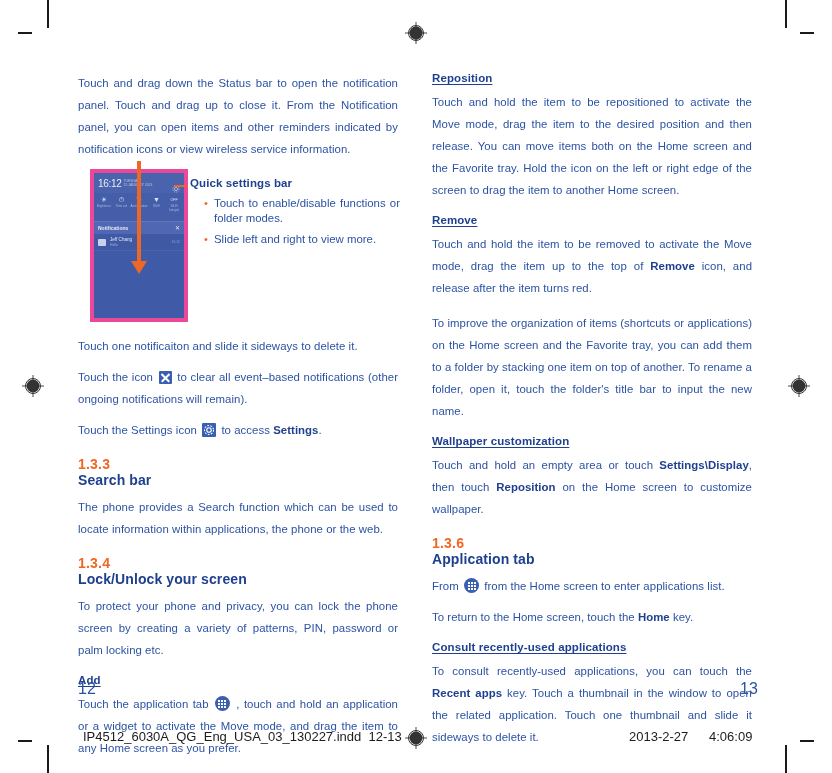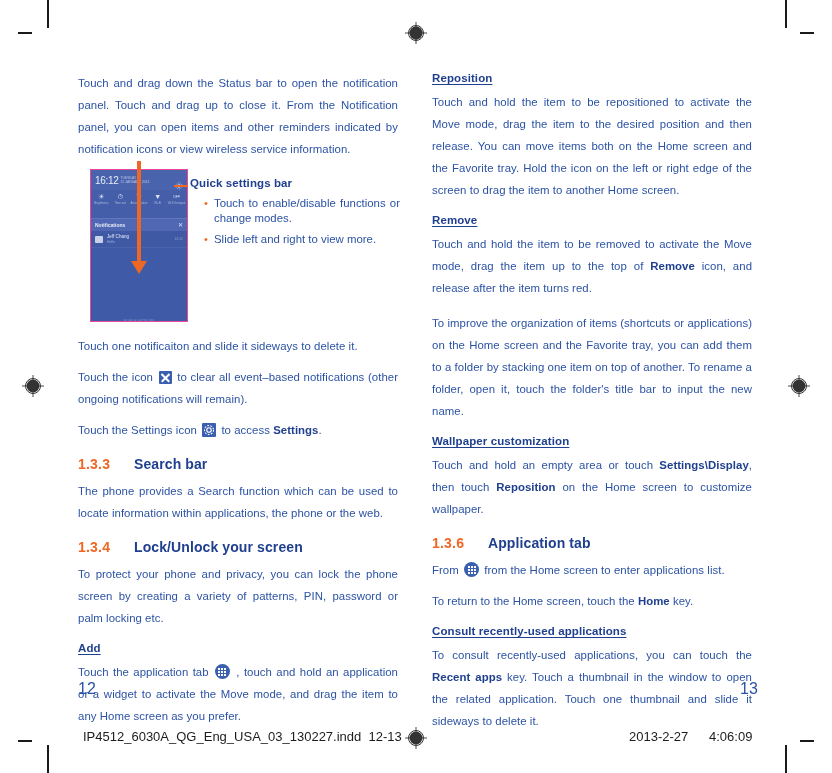--- a/index.html
+++ b/index.html
@@ -62,20 +62,21 @@
     text-align: justify;
     letter-spacing: 0.05px;
   }
   p.body.last { margin-bottom: 13px; }
   p.body b { color: #1f3f8f; font-weight: bold; }
 
   .sec-head {
     display: flex;
     align-items: baseline;
     margin: 15px 0 8px 0;
+    flex-direction: column;
   }
   .sec-num {
     color: #ef6724;
     font-size: 14px;
     font-weight: bold;
     width: 56px;
     flex: none;
     letter-spacing: 0.2px;
   }
   .sec-title {
@@ -135,21 +136,21 @@
     margin: 4px 0 10px 0;
     height: 156px;
   }
   .phone-shot {
     position: absolute;
     left: 12px;
     top: 0;
     width: 98px;
     height: 153px;
     background: #3f5aa6;
-    border: 1px solid #ec4899;
+    border: 4px solid #ec4899;
     overflow: hidden;
     box-sizing: border-box;
   }
   .shot-statusbar {
     height: 20px;
     background: #4a63ad;
     display: flex;
     align-items: center;
     padding: 0 4px;
     box-sizing: border-box;
@@ -417,21 +418,21 @@
       </div>
 
       <div class="arrow-v" style="height:100px;"></div>
       <div class="arrow-head" style="top:92px;"></div>
 
       <div class="callout">
         <div class="callout-line"></div>
         <div class="callout-title">Quick settings bar</div>
         <div class="bullet-row">
           <span class="bullet-dot">•</span>
-          <span class="bullet-text">Touch to enable/disable functions or change modes.</span>
+          <span class="bullet-text">Touch to enable/disable functions or folder modes.</span>
         </div>
         <div class="bullet-row">
           <span class="bullet-dot">•</span>
           <span class="bullet-text">Slide left and right to view more.</span>
         </div>
       </div>
     </div>
 
     <p class="body">Touch one notificaiton and slide it sideways to delete it.</p>
 

